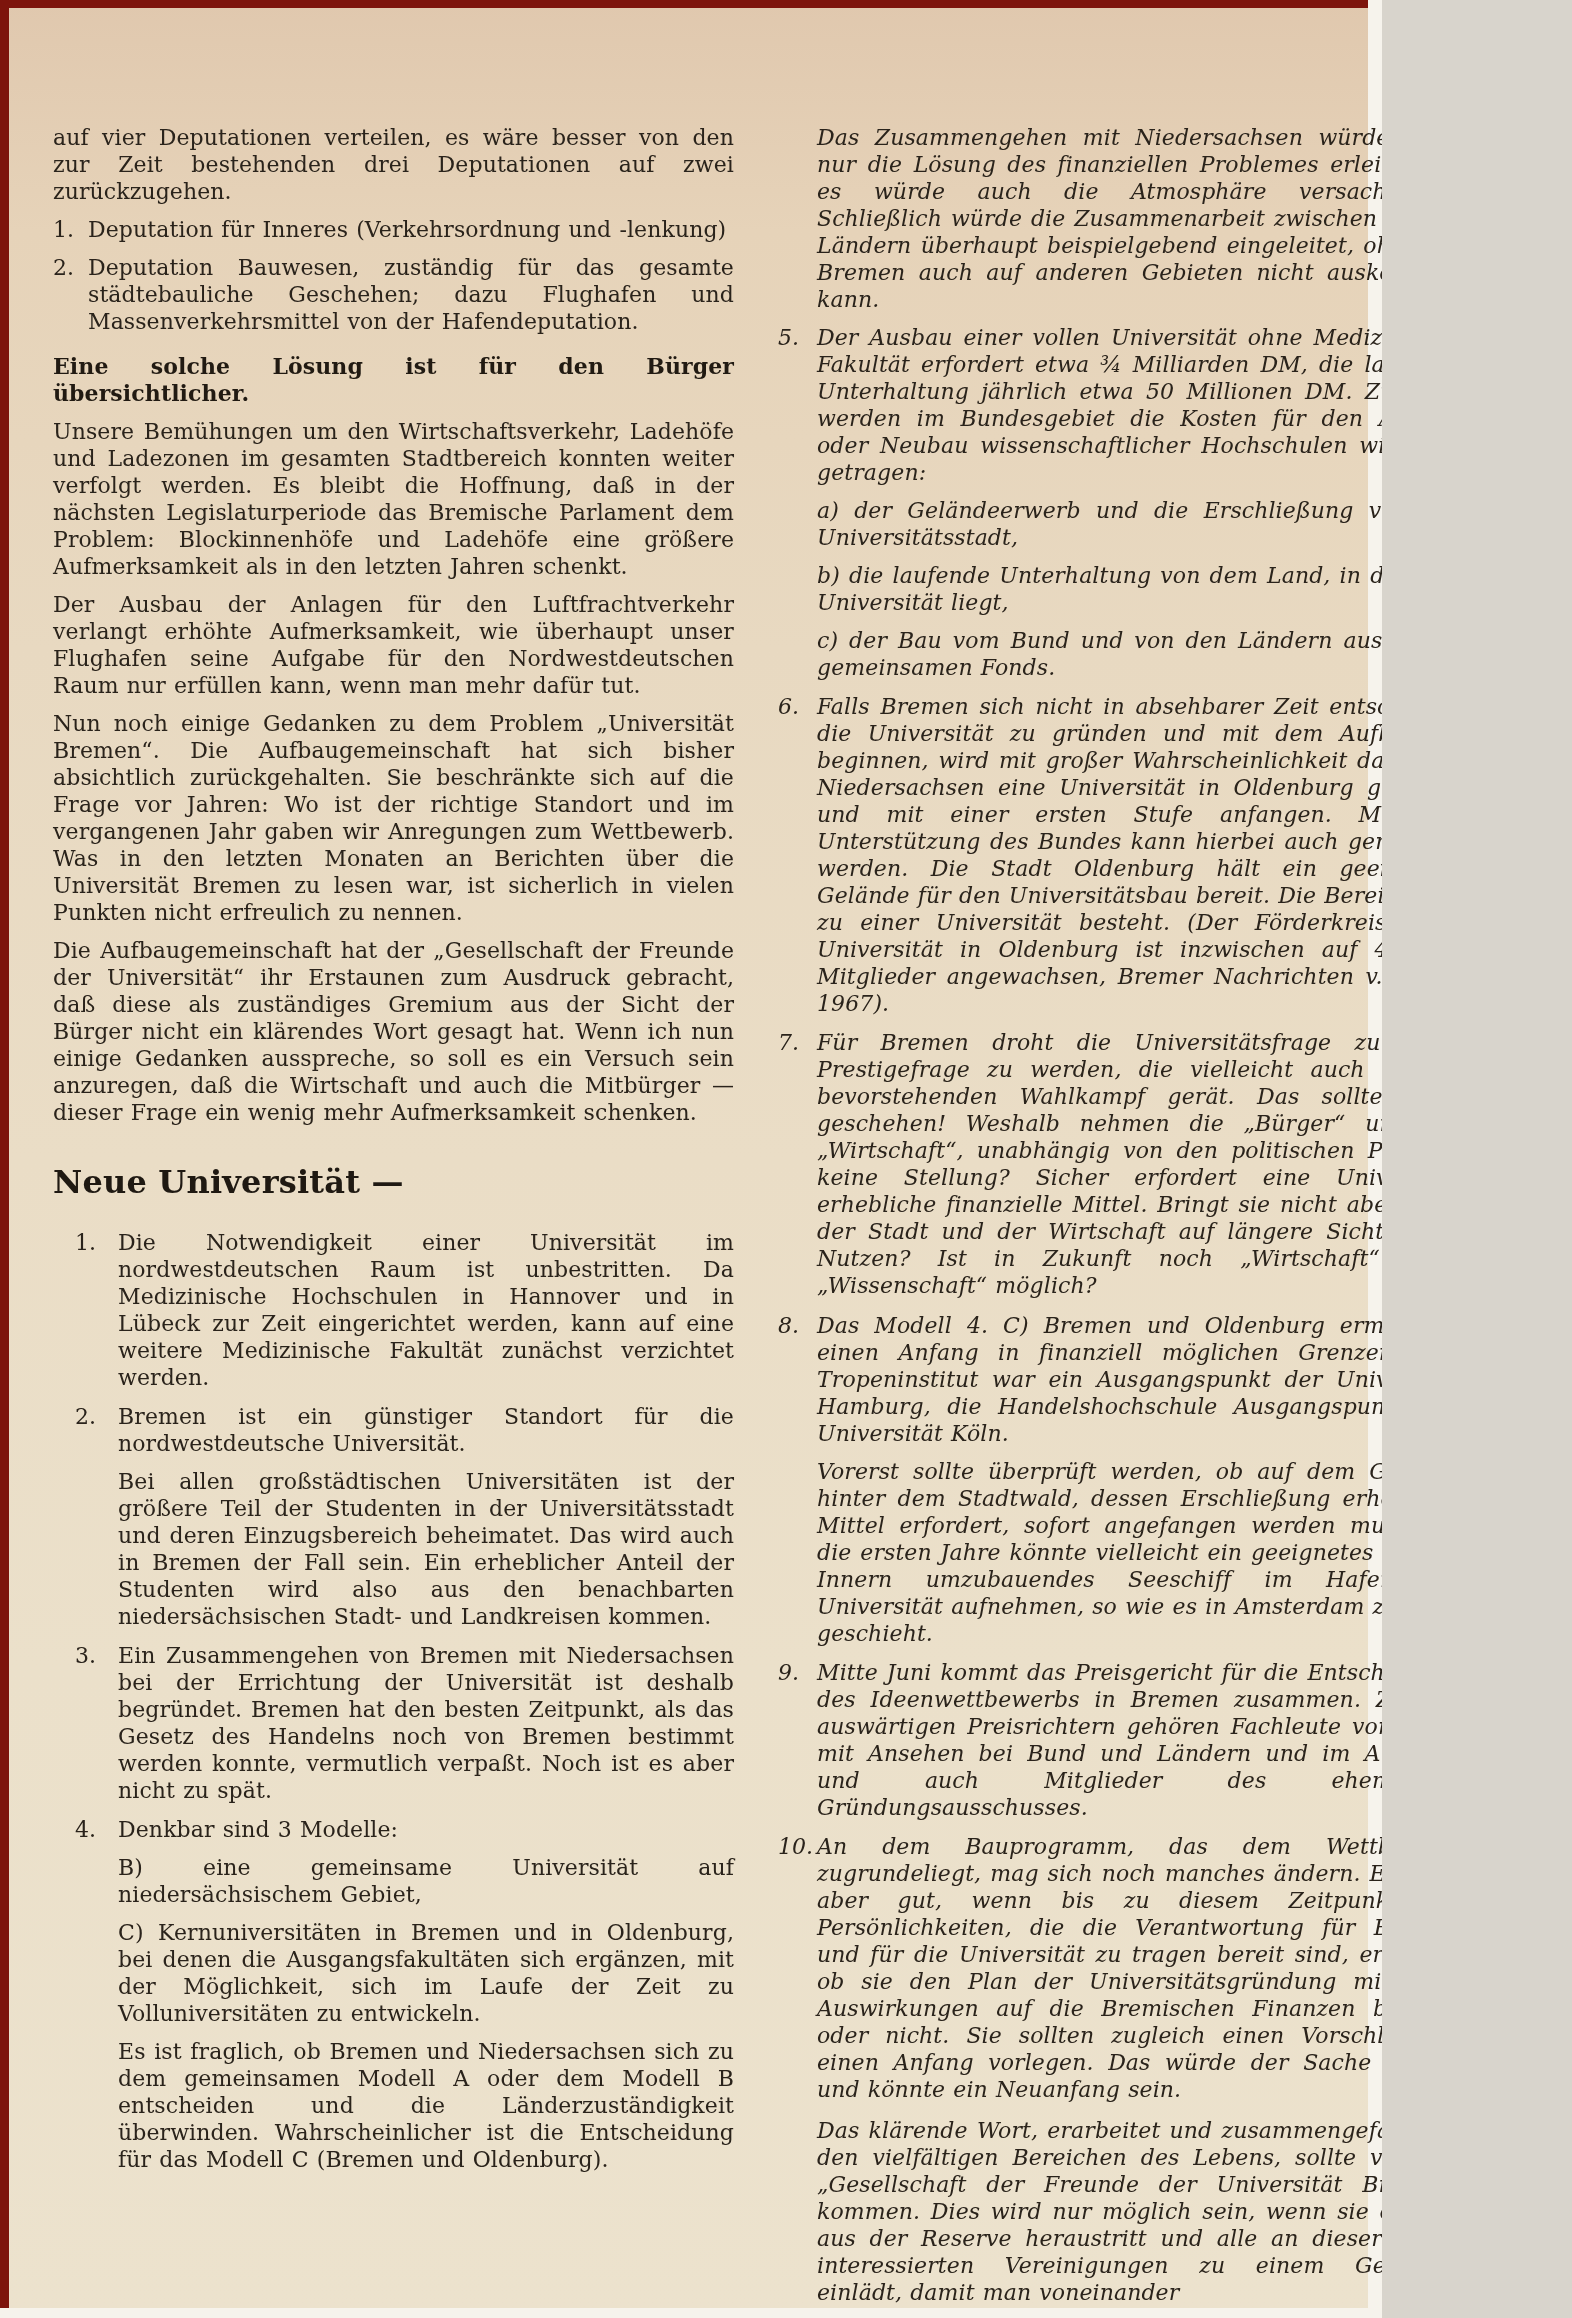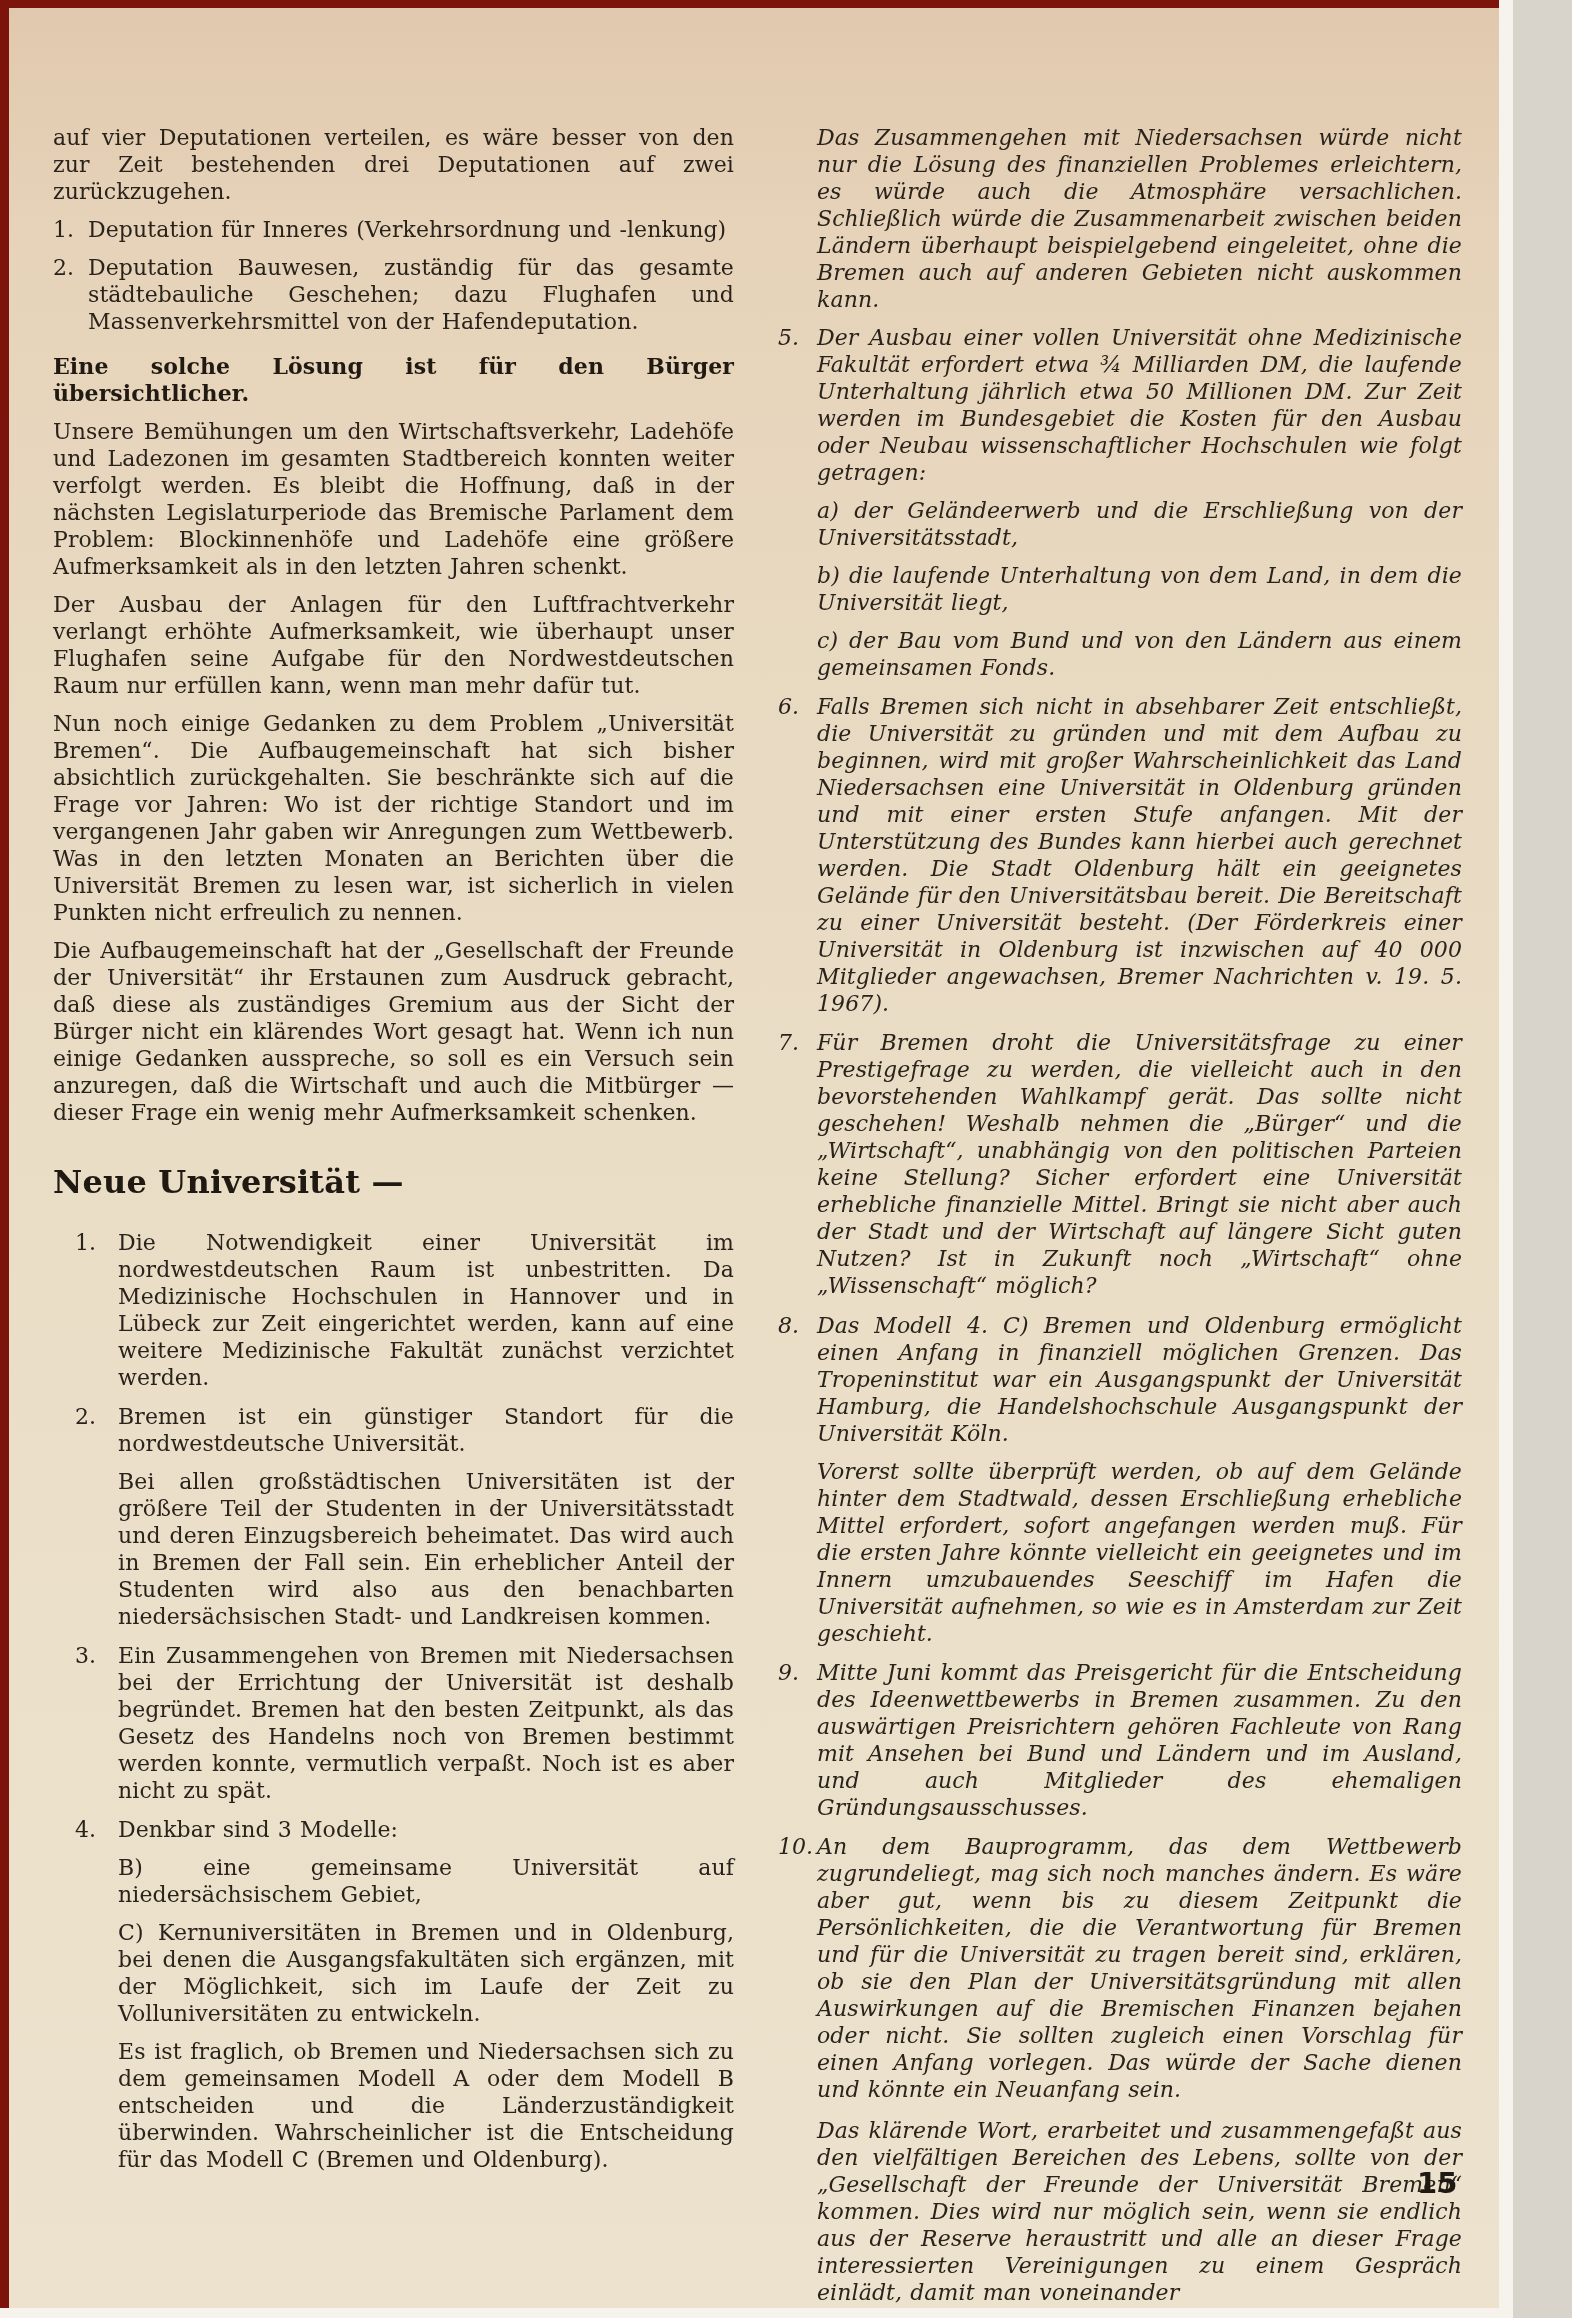--- a/index.html
+++ b/index.html
@@ -2,21 +2,21 @@
 <html lang="de" style="font-size:11px"><head>
 <meta charset="utf-8">
 <style>
   html, body {
     margin: 0;
     padding: 0;
     background: #d8d4cc;
   }
   .page {
     position: relative;
-    width: 1513px;
+    width: 1382px;
     height: 2319px;
     overflow: hidden;
     background: linear-gradient(180deg,
       #e0c8ae 0%, #e6d3b9 10%, #e8d9c1 28%,
       #eaddc6 50%, #ebe0ca 72%, #ece2cd 100%);
     font-family: "DejaVu Serif", "Liberation Serif", serif;
     color: #2a231b;
   }
   .border-top {
     position: absolute; top: 0; left: 0;

